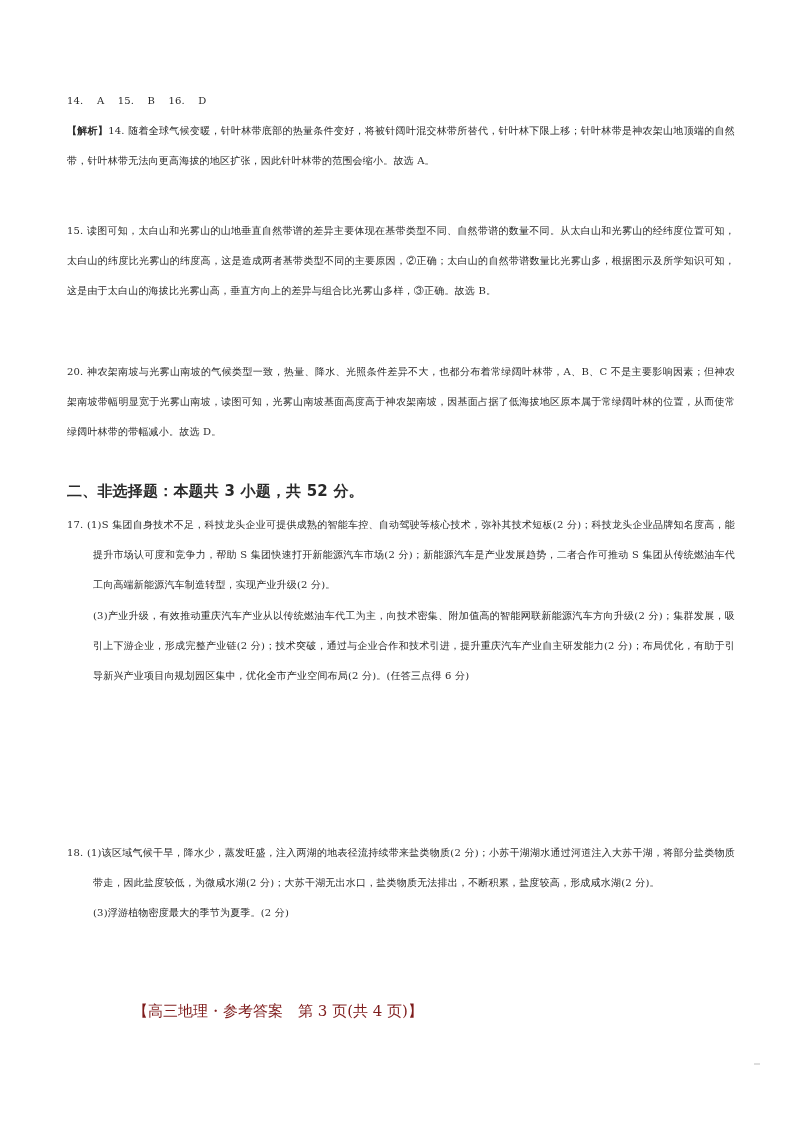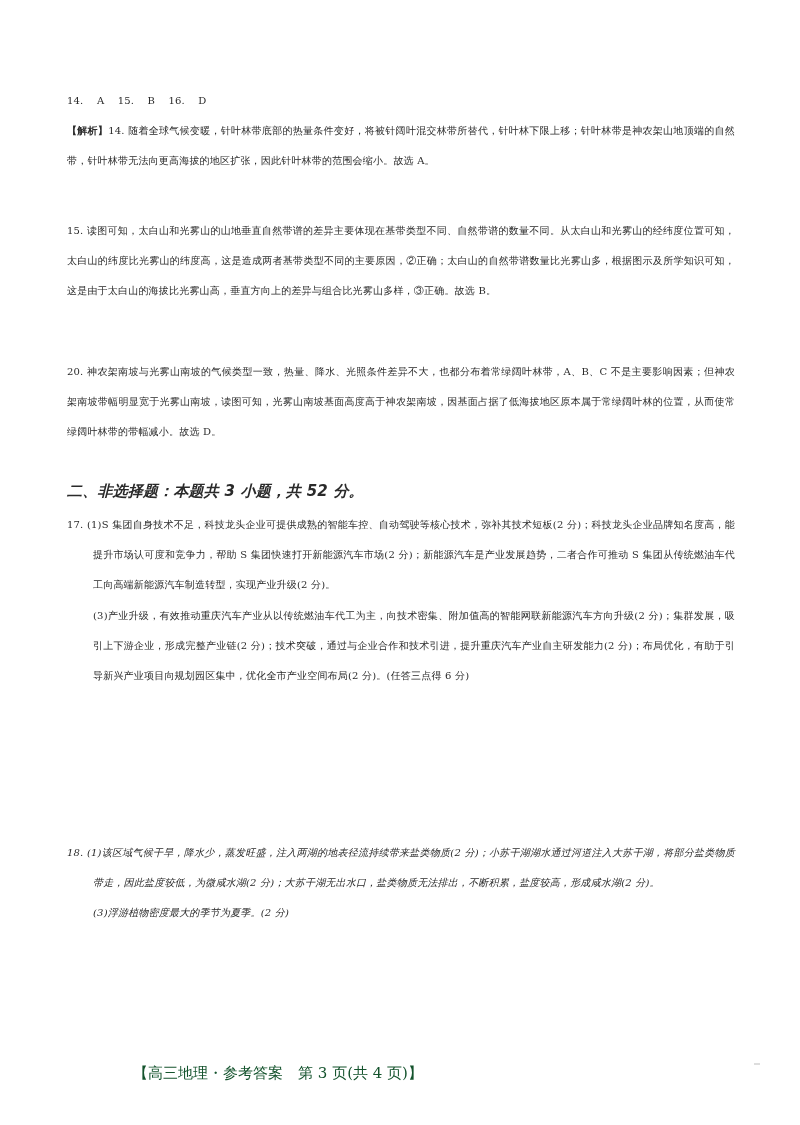--- a/index.html
+++ b/index.html
@@ -6,22 +6,22 @@
     body { width: 800px; height: 1125px; position: relative; overflow: hidden;
       font-family: "DejaVu Serif", "Liberation Serif", serif; color: #2a2a2a; }
     .page { position: absolute; left: 67px; top: 0; width: 668px; }
     .p { font-size: 10px; line-height: 30.2px; margin: 0; text-align: justify; letter-spacing: 0.2px; }
     .answers { position: absolute; top: 86px; left: 0; word-spacing: 10px; }
     .block { position: absolute; left: 0; width: 668px; }
     .hang { padding-left: 26px; text-indent: -26px; }
     .sub { padding-left: 26px; }
     .bold { font-weight: bold; font-family: "DejaVu Sans", "Liberation Sans", sans-serif; font-size: 15px; }
     .tag { font-weight: bold; font-family: "DejaVu Sans", sans-serif; }
-    .footer { position: absolute; top: 1064px; left: 0; width: 676px; text-align: center;
-      font-size: 15px; color: #14532d; }
+    .footer { position: absolute; top: 1002px; left: 0; width: 676px; text-align: center;
+      font-size: 15px; color: #7f1d1d; }
     .footer span { position: relative; left: -60px; }
     .dot { position: absolute; right: 40px; top: 1063px; width: 6px; height: 2px; background: #ddd; }
   </style>
 </head>
 <body>
 
 <div class="page">
   <p class="p answers">14. A   15. B   16. D</p>
 
   <div class="block" style="top:116px;">
@@ -29,30 +29,30 @@
   </div>
 
   <div class="block" style="top:216px;">
     <p class="p">15. 读图可知，太白山和光雾山的山地垂直自然带谱的差异主要体现在基带类型不同、自然带谱的数量不同。从太白山和光雾山的经纬度位置可知，太白山的纬度比光雾山的纬度高，这是造成两者基带类型不同的主要原因，②正确；太白山的自然带谱数量比光雾山多，根据图示及所学知识可知，这是由于太白山的海拔比光雾山高，垂直方向上的差异与组合比光雾山多样，③正确。故选 B。</p>
   </div>
 
   <div class="block" style="top:357px;">
     <p class="p">20. 神农架南坡与光雾山南坡的气候类型一致，热量、降水、光照条件差异不大，也都分布着常绿阔叶林带，A、B、C 不是主要影响因素；但神农架南坡带幅明显宽于光雾山南坡，读图可知，光雾山南坡基面高度高于神农架南坡，因基面占据了低海拔地区原本属于常绿阔叶林的位置，从而使常绿阔叶林带的带幅减小。故选 D。</p>
   </div>
 
-  <div class="block" style="top:476px;font-style:italic;">
+  <div class="block" style="top:476px;">
     <p class="p bold">二、非选择题：本题共 3 小题，共 52 分。</p>
   </div>
 
   <div class="block" style="top:510px;">
     <p class="p hang">17. (1)S 集团自身技术不足，科技龙头企业可提供成熟的智能车控、自动驾驶等核心技术，弥补其技术短板(2 分)；科技龙头企业品牌知名度高，能提升市场认可度和竞争力，帮助 S 集团快速打开新能源汽车市场(2 分)；新能源汽车是产业发展趋势，二者合作可推动 S 集团从传统燃油车代工向高端新能源汽车制造转型，实现产业升级(2 分)。</p>
     <p class="p sub">(3)产业升级，有效推动重庆汽车产业从以传统燃油车代工为主，向技术密集、附加值高的智能网联新能源汽车方向升级(2 分)；集群发展，吸引上下游企业，形成完整产业链(2 分)；技术突破，通过与企业合作和技术引进，提升重庆汽车产业自主研发能力(2 分)；布局优化，有助于引导新兴产业项目向规划园区集中，优化全市产业空间布局(2 分)。(任答三点得 6 分)</p>
   </div>
 
-  <div class="block" style="top:838px;font-style:italic;">
+  <div class="block" style="top:838px;">
     <p class="p hang">18. (1)该区域气候干旱，降水少，蒸发旺盛，注入两湖的地表径流持续带来盐类物质(2 分)；小苏干湖湖水通过河道注入大苏干湖，将部分盐类物质带走，因此盐度较低，为微咸水湖(2 分)；大苏干湖无出水口，盐类物质无法排出，不断积累，盐度较高，形成咸水湖(2 分)。</p>
     <p class="p sub">(3)浮游植物密度最大的季节为夏季。(2 分)</p>
   </div>
 </div>
 
 <div class="footer">
   <span>【高三地理・参考答案　第 3 页(共 4 页)】</span>
 </div>
 <div class="dot"></div>
 

